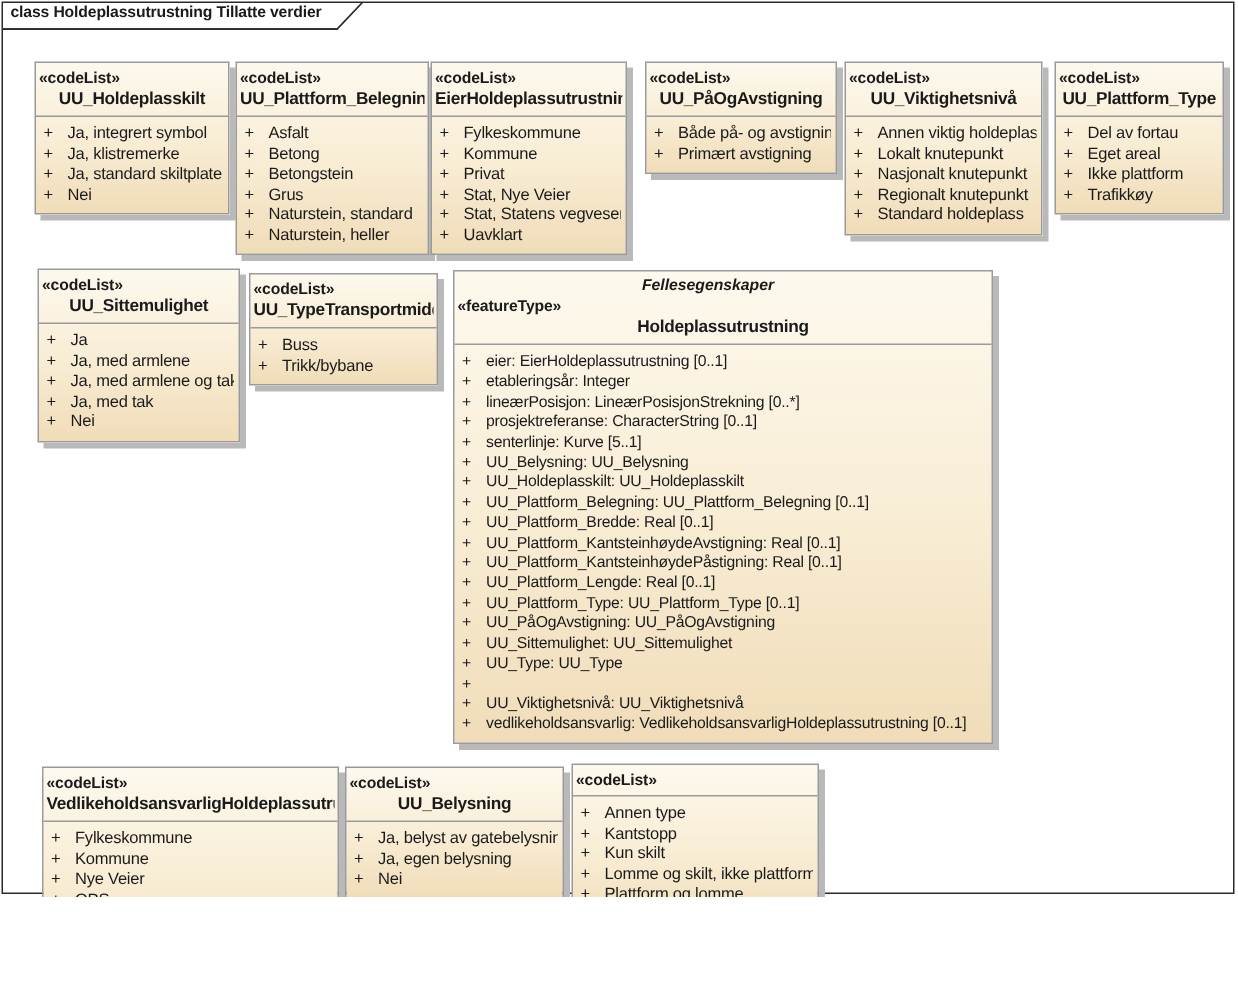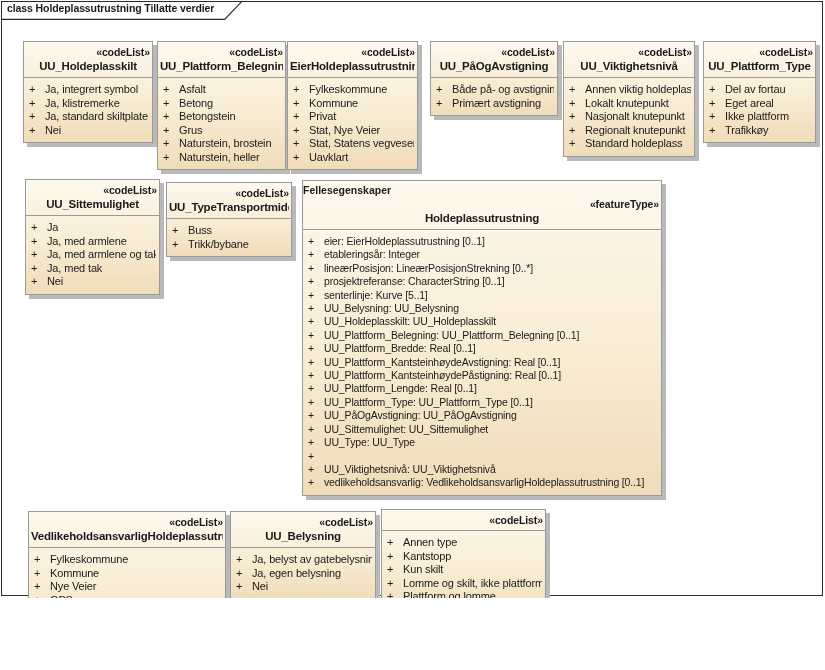--- a/index.html
+++ b/index.html
@@ -40,35 +40,35 @@
   
   .uml-box {
     position: absolute;
     border: 1px solid #9a9a9a;
     background: linear-gradient(180deg, #fdf9ee 0%, #f8ecd3 55%, #f0dcb8 100%);
     box-shadow: 4px 4px 0 0 #b9b9b9;
   }
   .box-header {
     border-bottom: 1px solid #9a9a9a;
     padding: 4px 2px 3px 2px;
-    text-align: right;
+    text-align: left;
   }
   .stereotype {
     font-size: 10.5px; font-weight: bold; line-height: 13px;
     letter-spacing: -0.1px;
   }
   .box-name {
     display: flex; justify-content: safe center;
     font-size: 11.5px; font-weight: bold; line-height: 15px;
     white-space: nowrap; overflow: hidden;
     letter-spacing: -0.2px;
   }
   .pkg-label {
-    text-align: left;
-    font-size: 10.5px; font-weight: bold; 
+    text-align: center;
+    font-size: 10.5px; font-weight: bold; font-style: italic;
     padding: 3px 20px 0 0; line-height: 13px;
   }
   ul.box-items {
     list-style: none;
     padding: 5px 3px 5px 5px;
   }
   ul.box-items li {
     display: flex;
     font-size: 11px; line-height: 13.5px;
     letter-spacing: -0.15px;
@@ -130,21 +130,21 @@
         <li>
           <span class="vis">+</span>
           <span class="lbl">Betongstein</span>
         </li>
         <li>
           <span class="vis">+</span>
           <span class="lbl">Grus</span>
         </li>
         <li>
           <span class="vis">+</span>
-          <span class="lbl">Naturstein, brostein</span>
+          <span class="lbl">Naturstein, standard</span>
         </li>
         <li>
           <span class="vis">+</span>
           <span class="lbl">Naturstein, heller</span>
         </li>
       </ul>
   </div>
 
   <div class="uml-box" style="left:287px; top:41px; width:131px;">
     <div class="box-header">

